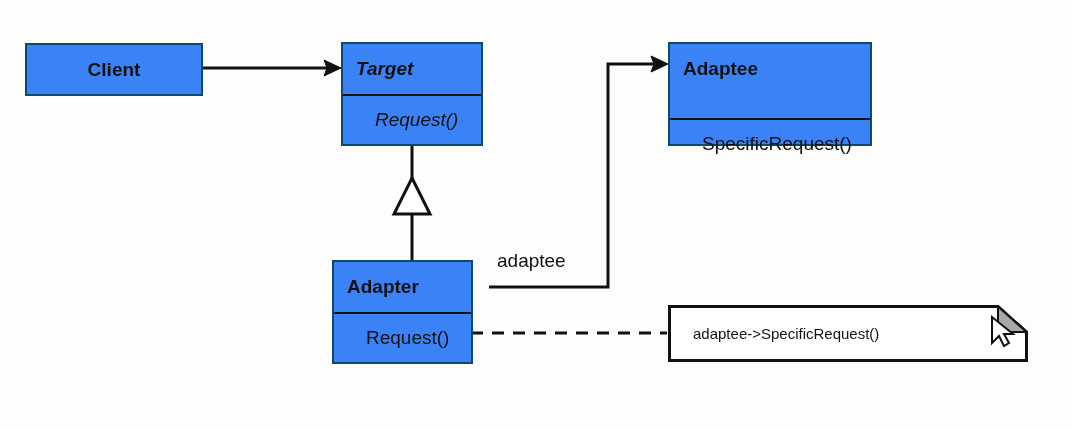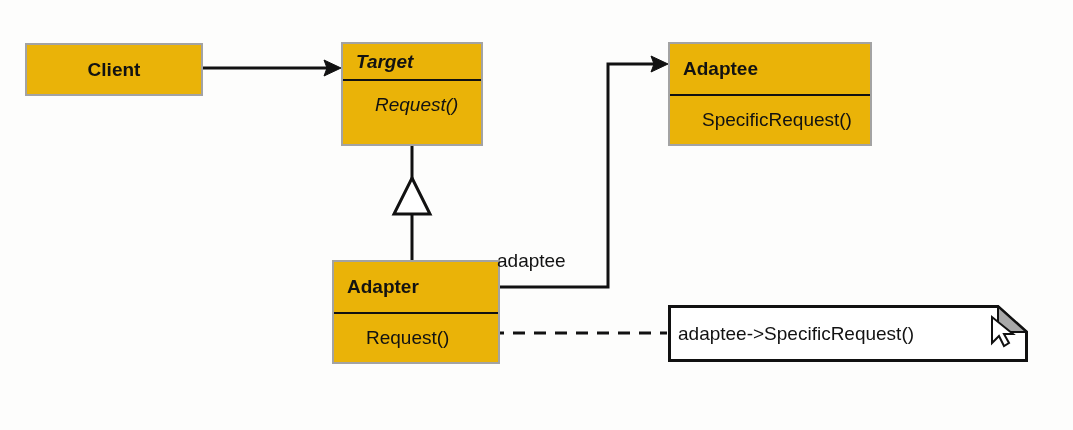--- a/index.html
+++ b/index.html
@@ -18,22 +18,22 @@
   #diagram-root {
     position: absolute;
     left: 0;
     top: 0;
     width: 1073px;
     height: 430px;
   }
   .uml-box {
     position: absolute;
     box-sizing: border-box;
-    background: #eab308;
-    border: 2px solid #a3a3a3;
+    background: #3b82f6;
+    border: 2px solid #0c4a6e;
   }
   .uml-compartment {
     box-sizing: border-box;
     display: flex;
     align-items: center;
     padding-left: 13px;
     color: #121212;
     white-space: nowrap;
     overflow: hidden;
   }
@@ -55,49 +55,49 @@
   .centered {
     justify-content: center;
     padding-left: 0;
   }
 
   
   #client-box   { left: 25px;  top: 43px;  width: 178px; height: 53px; }
   #client-box   .name-cell { height: 49px; }
 
   #target-box   { left: 341px; top: 42px;  width: 142px; height: 104px; }
-  #target-box   .name-cell { height: 35px; }
+  #target-box   .name-cell { height: 50px; }
   #target-box   .op-cell   { height: 50px; }
 
   #adaptee-box  { left: 668px; top: 42px;  width: 204px; height: 104px; }
   #adaptee-box  .name-cell { height: 50px; }
-  #adaptee-box  .op-cell   { height: 50px; }
+  #adaptee-box  .op-cell   { height: 50px; margin-top: 24px; }
 
-  #adapter-box  { left: 332px; top: 260px; width: 168px; height: 104px; }
+  #adapter-box  { left: 332px; top: 260px; width: 141px; height: 104px; }
   #adapter-box  .name-cell { height: 50px; }
   #adapter-box  .op-cell   { height: 50px; }
 
   
   #note-box {
     position: absolute;
     left: 668px;
     top: 305px;
     width: 360px;
     height: 57px;
   }
   #note-box .note-text {
     position: absolute;
     left: 0;
     top: 0;
     right: 0;
     bottom: 0;
     display: flex;
     align-items: center;
-    padding-left: 10px;
-    font-size: 19px;
+    padding-left: 25px;
+    font-size: 15px;
     color: #121212;
     white-space: nowrap;
   }
 
   
   #connectors {
     position: absolute;
     left: 0;
     top: 0;
     width: 1073px;

